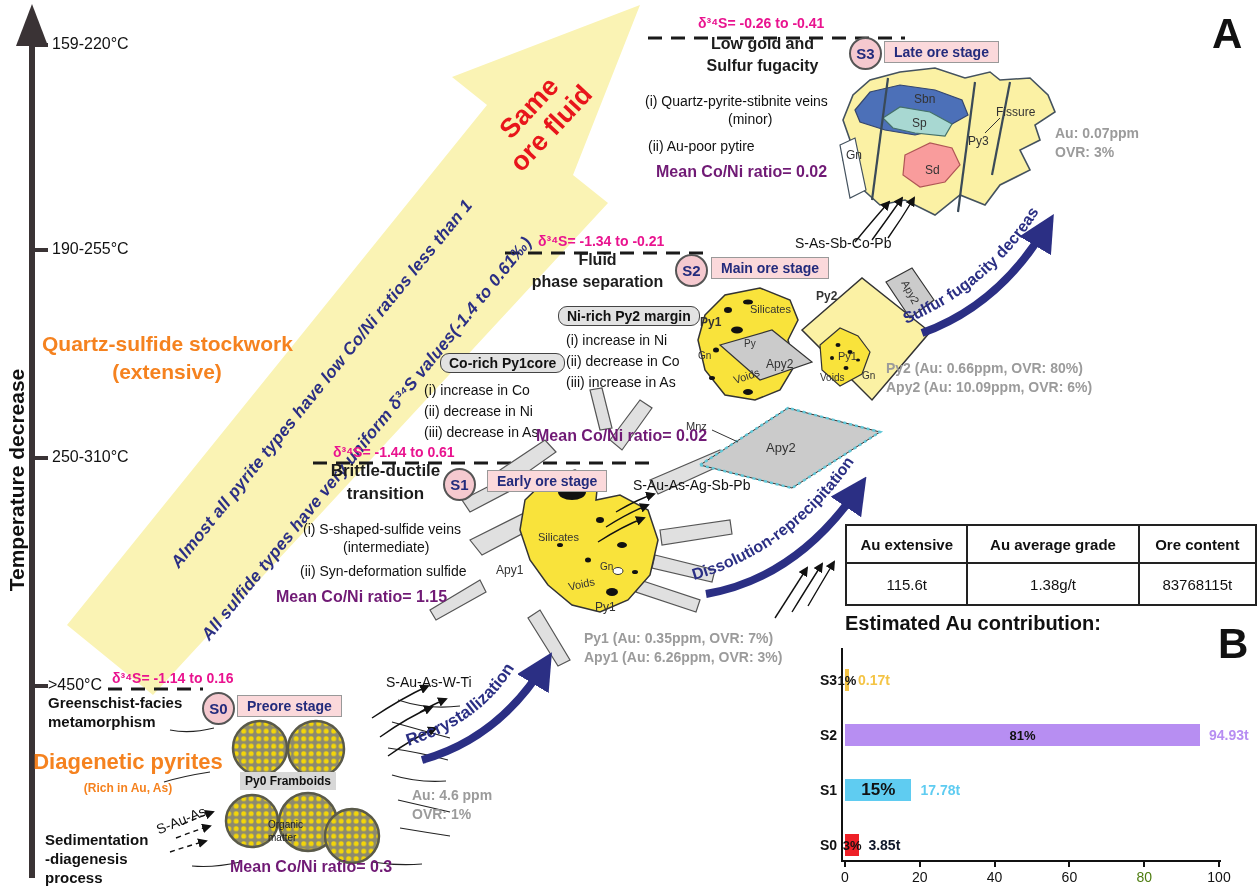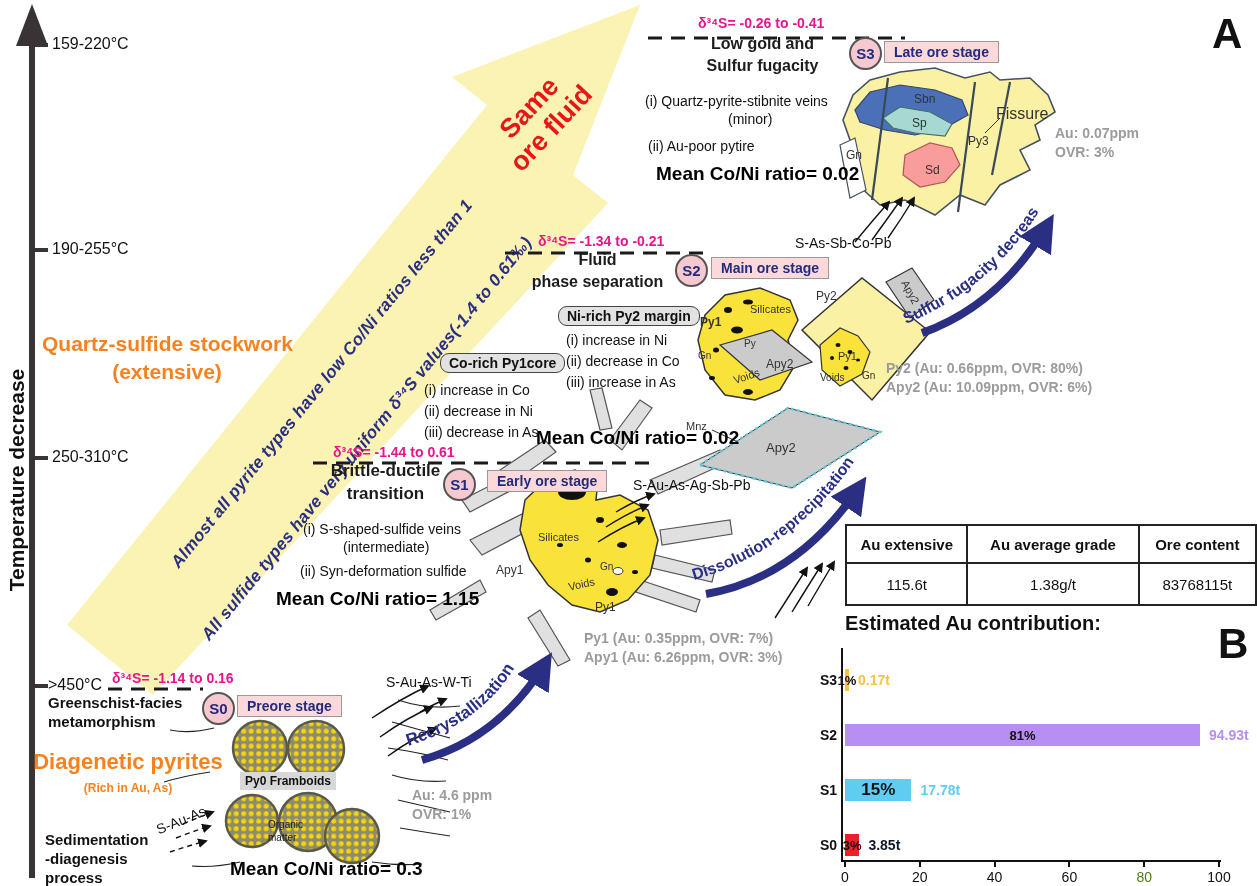--- a/index.html
+++ b/index.html
@@ -3,21 +3,21 @@
 <meta charset="utf-8">
 <style>
   html,body{margin:0;padding:0;background:#fff;}
   body{font-family:"Liberation Sans","DejaVu Sans",sans-serif;}
   #fig{position:relative;width:1257px;height:886px;background:#fff;overflow:hidden;}
   #art{position:absolute;left:0;top:0;}
   .abs{position:absolute;white-space:nowrap;}
   .ctr{text-align:center;}
   .hdg{font-weight:bold;color:#1c1c1c;font-size:16px;line-height:22px;}
   .delta{color:#E9138F;font-weight:bold;font-size:14px;}
-  .mean{color:#000000;font-weight:bold;font-size:19px;}
+  .mean{color:#701a75;font-weight:bold;font-size:16px;}
   .grayt{color:#9b9b9b;font-weight:bold;font-size:14px;line-height:19px;}
   .flux{font-size:14px;color:#111;}
   .item{font-size:14px;color:#111;line-height:21px;}
   .tick{font-size:16px;color:#111;}
   .stage-circle{width:29px;height:29px;border-radius:50%;background:#F5C9CF;border:2px solid #555;
     color:#232B7C;font-weight:bold;font-size:15px;display:flex;align-items:center;justify-content:center;}
   .stage-box{background:#FBD9DB;border:1px solid #999;color:#232B7C;font-weight:bold;font-size:14px;
     padding:2px 9px;}
   .gbox{background:#E2E2E2;border:1.5px solid #444;border-radius:9px;font-weight:bold;font-size:14px;
     padding:1px 8px;color:#111;}
@@ -302,38 +302,38 @@
 <div class="abs grayt" style="left:1055px;top:143px">OVR: 3%</div>
 
 <span class="abs m-label" style="left:700px;top:315px;font-weight:bold;font-size:12px">Py1</span>
 <span class="abs m-label" style="left:750px;top:303px">Silicates</span>
 <span class="abs m-label" style="left:744px;top:338px;font-size:10px">Py</span>
 <span class="abs m-label" style="left:698px;top:350px;font-size:10px">Gn</span>
 <span class="abs m-label" style="left:733px;top:370px;transform:rotate(-18deg)">Voids</span>
 <span class="abs m-label" style="left:766px;top:357px;font-size:12px">Apy2</span>
 <span class="abs m-label" style="left:686px;top:420px">Mnz</span>
 <span class="abs m-label" style="left:766px;top:440px;font-size:13px">Apy2</span>
-<span class="abs m-label" style="left:816px;top:289px;font-weight:normal;font-size:12px">Py2</span>
+<span class="abs m-label" style="left:816px;top:289px;font-weight:bold;font-size:12px">Py2</span>
 <span class="abs m-label" style="left:838px;top:350px">Py1</span>
 <span class="abs m-label" style="left:820px;top:372px;font-size:10px">Voids</span>
 <span class="abs m-label" style="left:862px;top:370px;font-size:10px">Gn</span>
 <span class="abs m-label" style="left:898px;top:286px;transform:rotate(62deg)">Apy2</span>
 
 <span class="abs m-label" style="left:496px;top:563px;font-size:12px">Apy1</span>
 <span class="abs m-label" style="left:538px;top:531px">Silicates</span>
 <span class="abs m-label" style="left:568px;top:578px;transform:rotate(-12deg)">Voids</span>
 <span class="abs m-label" style="left:600px;top:561px;font-size:10px">Gn</span>
 <span class="abs m-label" style="left:595px;top:600px;font-size:12px">Py1</span>
 
 <span class="abs m-label" style="left:914px;top:92px;font-size:12px">Sbn</span>
 <span class="abs m-label" style="left:912px;top:116px;font-size:12px">Sp</span>
 <span class="abs m-label" style="left:925px;top:163px;font-size:12px">Sd</span>
 <span class="abs m-label" style="left:846px;top:148px;font-size:12px">Gn</span>
 <span class="abs m-label" style="left:968px;top:134px;font-size:12px">Py3</span>
-<span class="abs m-label" style="left:996px;top:105px;font-size:16px">Fissure</span>
+<span class="abs m-label" style="left:996px;top:105px;font-size:12px">Fissure</span>
 
 <table class="info-table abs" style="left:845px;top:524px">
   <tbody>
         <tr>
     <th style="width:118px">Au extensive</th>
     <th style="width:168px">Au average grade</th>
     <th style="width:114px">Ore content</th>
   </tr>
   <tr>
     <td>115.6t</td>

